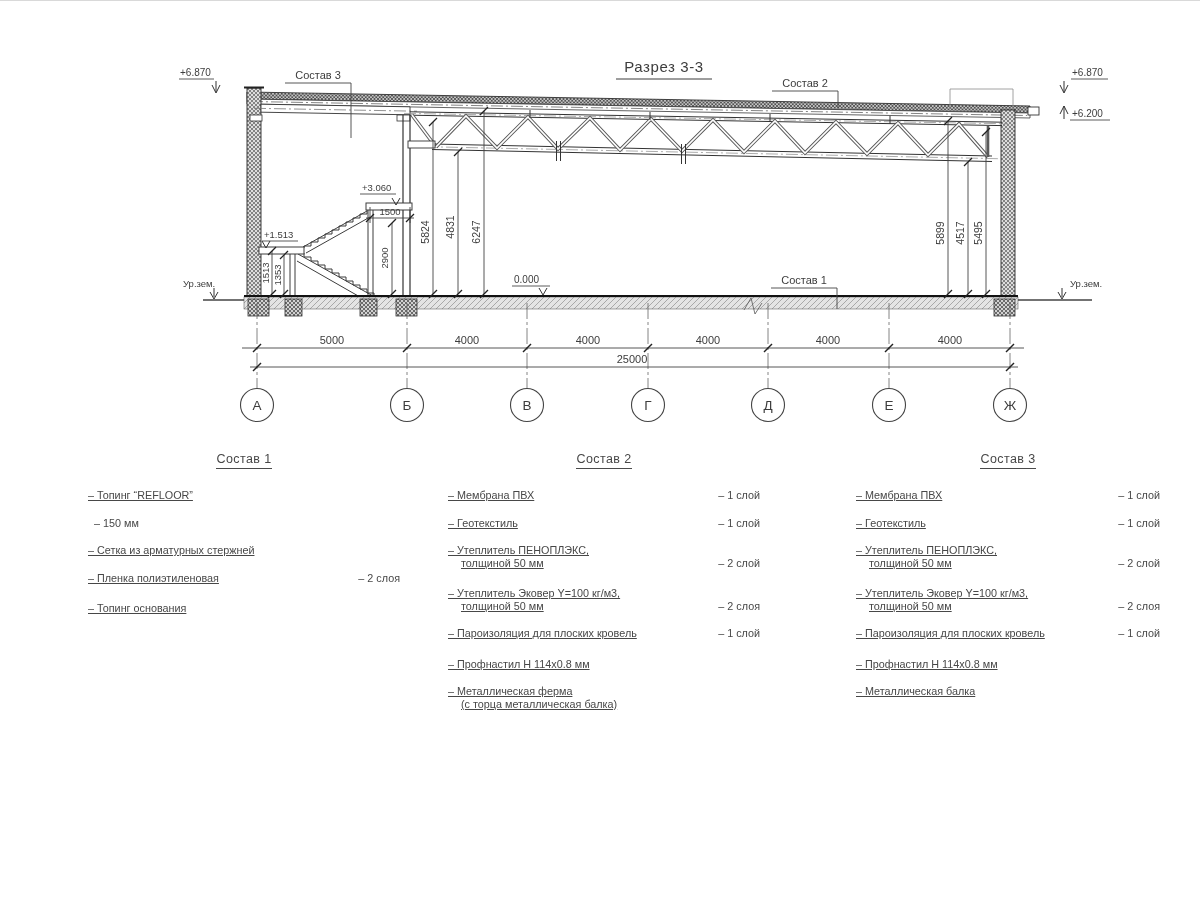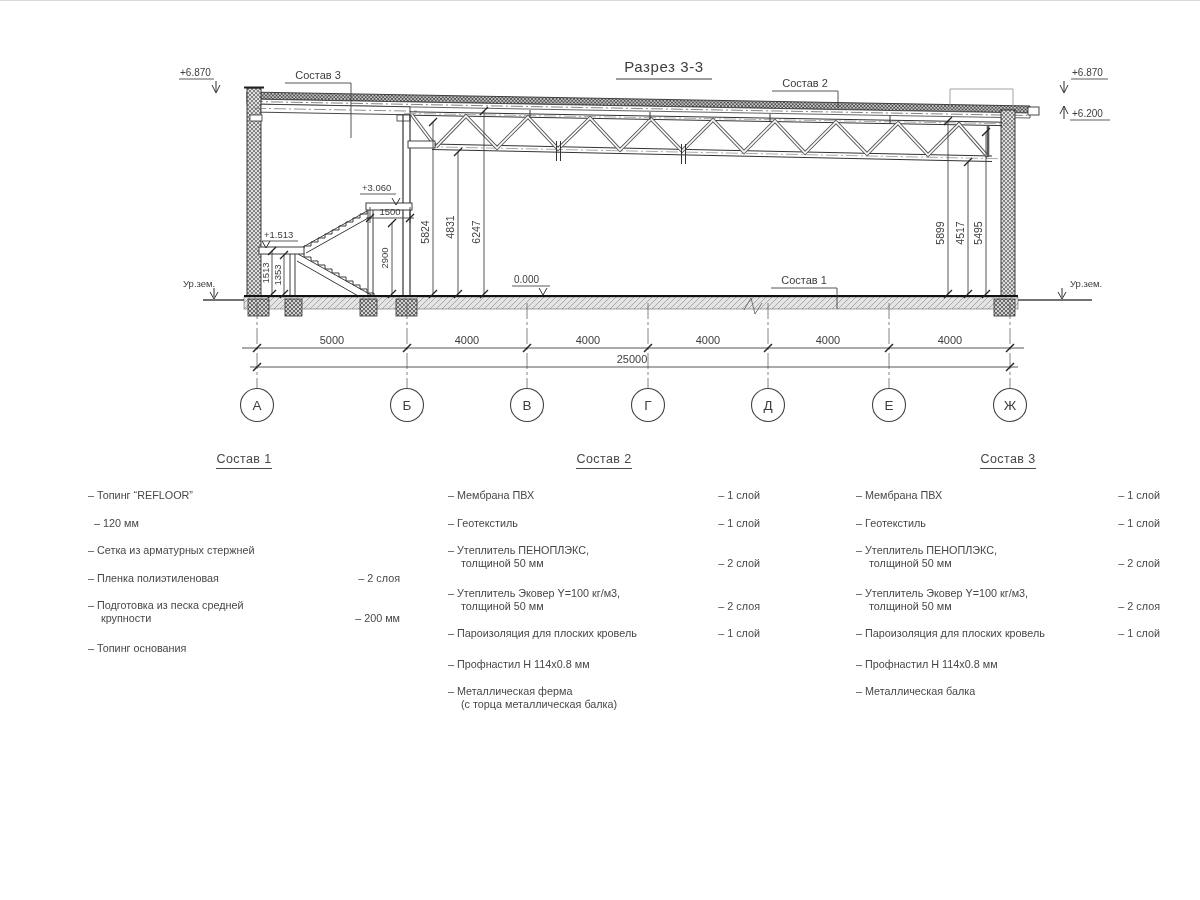--- a/index.html
+++ b/index.html
@@ -10,21 +10,21 @@
   .lists{position:absolute;left:0;top:448px;width:1200px;}
   .col{position:absolute;top:0;}
   .col1{left:88px;width:312px;}
   .col2{left:448px;width:312px;}
   .col3{left:856px;width:304px;}
   .ltitle{text-align:center;margin-bottom:20px;}
   .ltitle span{display:inline-block;font-size:12.5px;letter-spacing:.4px;
         border-bottom:1px solid #4a4a4a;padding-bottom:2px;}
   .row{display:flex;justify-content:space-between;align-items:flex-end;
        margin-bottom:15px;font-size:10.8px;line-height:12.5px;}
-  .nm{white-space:pre-line;padding-left:13px;text-indent:-13px;max-width:225px;}
+  .nm{white-space:pre-line;padding-left:13px;text-indent:-13px;max-width:225px;text-decoration:underline;}
   .val{white-space:nowrap;padding-left:6px;text-align:center;}
   .g16{} .g12{margin-top:0;} .g6{margin-top:18px;}
 </style>
 </head>
 <body>
 
 <div class="page">
 
 <svg width="1200" height="446" viewBox="0 0 1200 446">
   <defs>
@@ -281,34 +281,29 @@
 
 <div class="lists">
 
   <div class="col col1">
     <div class="ltitle"><span>Состав 1</span></div>
     <div class="row">
           <div class="nm">– Топинг “REFLOOR”</div>
           <div class="val"></div>
         </div>
     <div class="row">
-          <div class="val">– 120 мм</div>
+          <div class="val">– 150 мм</div>
         </div>
     <div class="row g16">
           <div class="nm">– Сетка из арматурных стержней</div>
           <div class="val"></div>
         </div>
     <div class="row">
           <div class="nm">– Пленка полиэтиленовая</div>
           <div class="val">–  2 слоя</div>
-        </div>
-    <div class="row">
-          <div class="nm">– Подготовка из песка средней
-крупности</div>
-          <div class="val">– 200 мм</div>
         </div>
     <div class="row g6">
           <div class="nm">– Топинг основания</div>
           <div class="val"></div>
         </div>
   </div>
 
   <div class="col col2">
     <div class="ltitle"><span>Состав 2</span></div>
     <div class="row">

